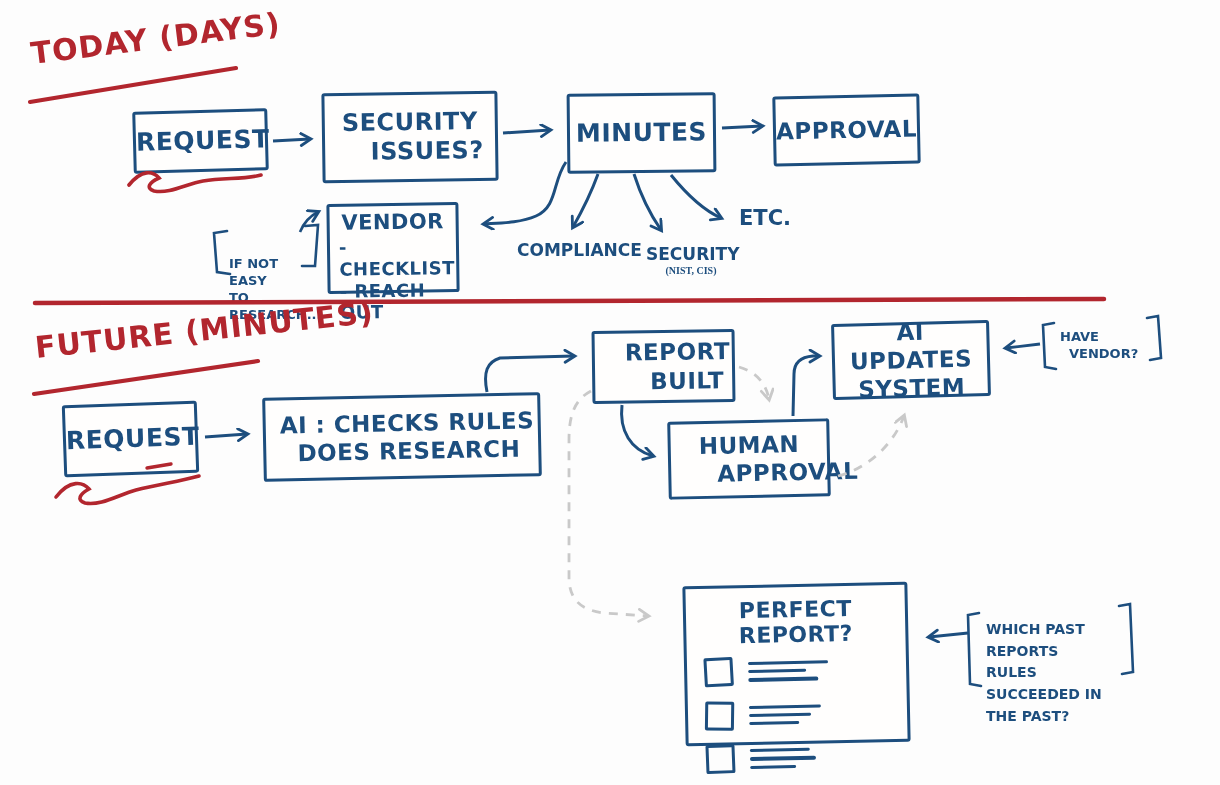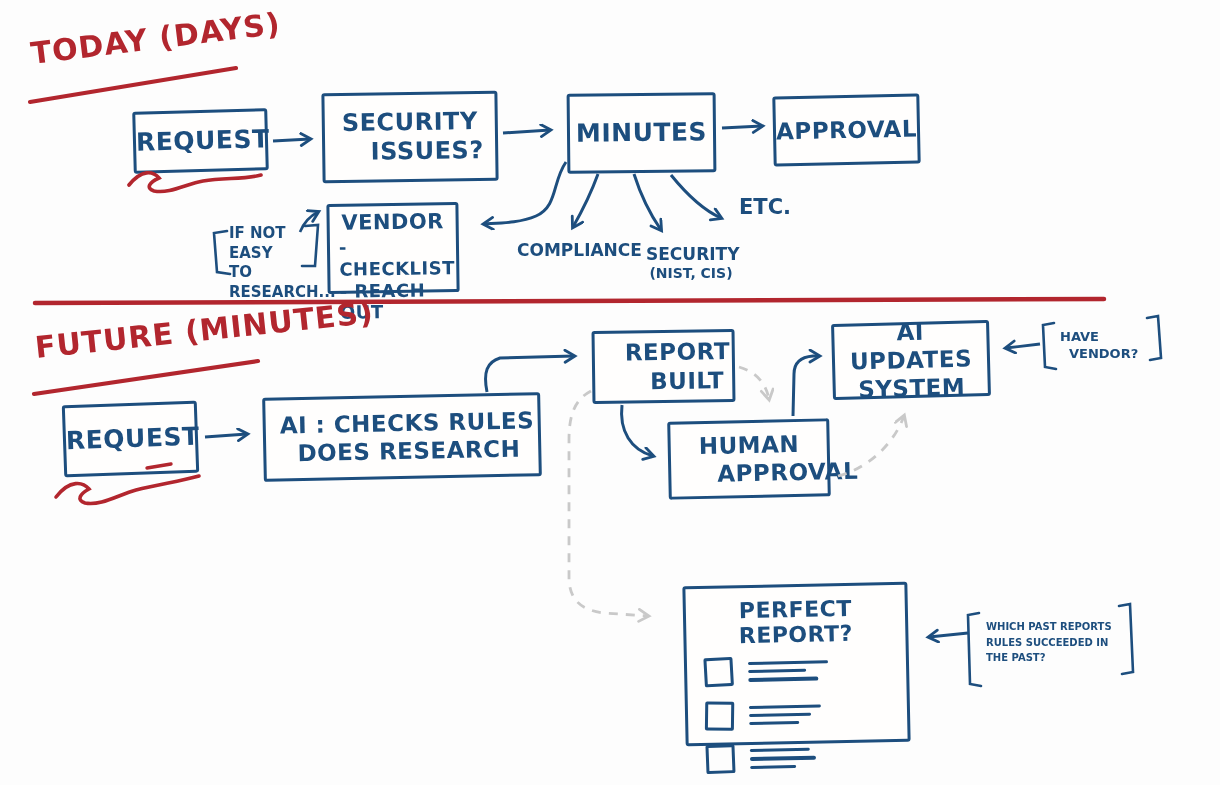--- a/index.html
+++ b/index.html
@@ -102,29 +102,29 @@
   <div class="box" style="left:773px;top:95px;width:141px;height:64px;transform:rotate(-1.2deg);font-size:23px;">
     <div class="ln center">APPROVAL</div>
   </div>
 
   <div class="box" style="left:327px;top:203px;width:126px;height:80px;transform:rotate(-0.8deg);font-size:18px;justify-content:flex-start;padding-top:4px;">
     <div class="ln center" style="font-size:21px;">VENDOR</div>
     <div class="ln" style="padding-left:9px;">- CHECKLIST</div>
     <div class="ln" style="padding-left:9px;">- REACH OUT</div>
   </div>
 
-  <div class="note" style="left:229px;top:224px;width:74px;font-size:15px;">
+  <div class="note" style="left:229px;top:256px;width:74px;font-size:13px;">
     <div>IF NOT EASY</div>
     <div>TO RESEARCH...</div>
   </div>
 
   <div class="lbl" style="left:517px;top:240px;width:116px;font-size:17px;text-align:center;">COMPLIANCE</div>
   <div class="lbl" style="left:646px;top:244px;width:92px;font-size:17px;text-align:center;">SECURITY</div>
-  <div class="lbl" style="left:641px;top:265px;width:100px;font-size:14px;text-align:center;">(NIST, CIS)</div>
-  <div class="lbl" style="left:739px;top:195px;width:70px;font-size:21px;">ETC.</div>
+  <div class="lbl" style="left:641px;top:265px;width:100px;font-size:10px;text-align:center;font-family:Liberation Serif, serif;">(NIST, CIS)</div>
+  <div class="lbl" style="left:739px;top:206px;width:70px;font-size:21px;">ETC.</div>
 
   <div class="title" style="left:37px;top:330px;transform:rotate(-6deg);transform-origin:left bottom;">FUTURE (MINUTES)</div>
 
   <div class="box" style="left:63px;top:403px;width:129px;height:66px;transform:rotate(-2deg);font-size:25px;">
     <div class="ln center">REQUEST</div>
   </div>
 
   <div class="box" style="left:263px;top:395px;width:272px;height:78px;transform:rotate(-1.2deg);font-size:23px;">
     <div class="ln" style="padding-left:14px;">AI : CHECKS RULES</div>
     <div class="ln" style="text-align:right;padding-right:18px;">DOES RESEARCH</div>
@@ -171,19 +171,19 @@
     <div class="pr-row">
       <span class="pr-check" style="transform:rotate(-1deg);"></span>
       <span class="pr-lines">
           <i style="width:60px"></i>
           <i style="width:66px"></i>
           <i style="width:46px"></i>
         </span>
     </div>
   </div>
 
-  <div class="note" style="left:986px;top:619px;width:132px;font-size:10px;line-height:1.55;">
+  <div class="note" style="left:986px;top:619px;width:132px;font-size:14px;line-height:1.55;">
     <div>WHICH PAST REPORTS</div>
     <div>RULES SUCCEEDED IN</div>
     <div>THE PAST?</div>
   </div>
 
 </div>
 
 </body></html>

